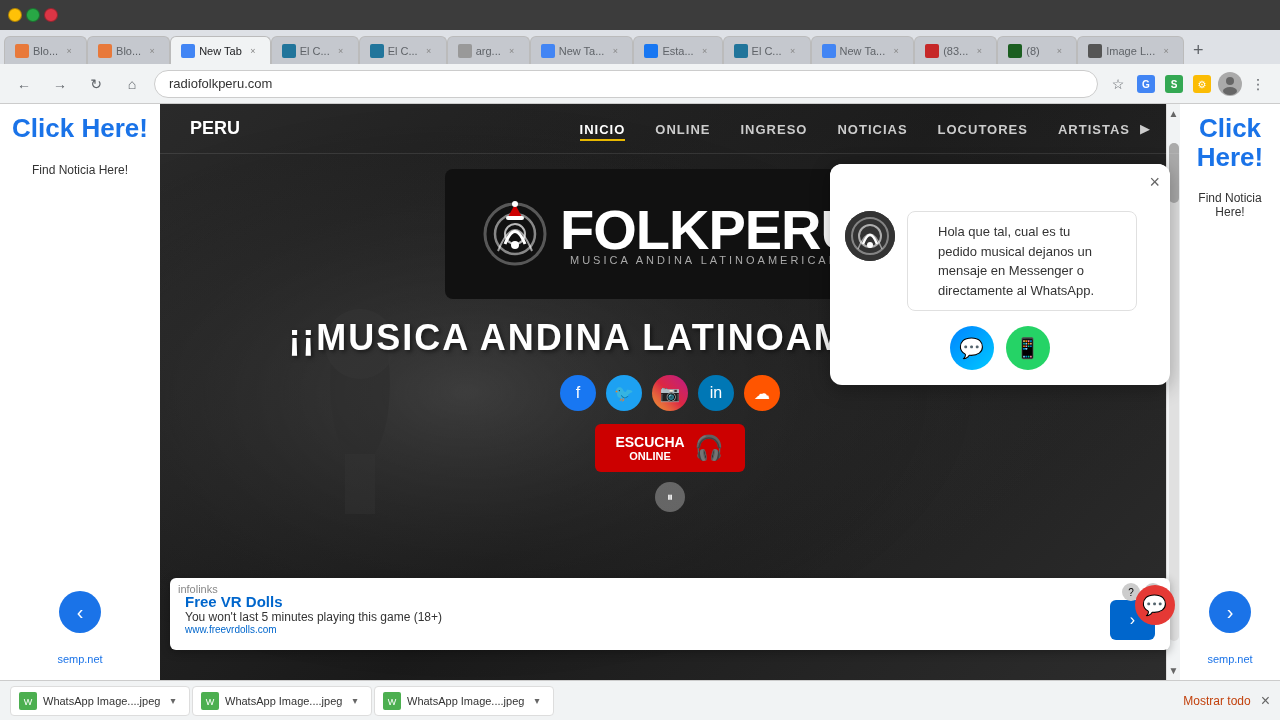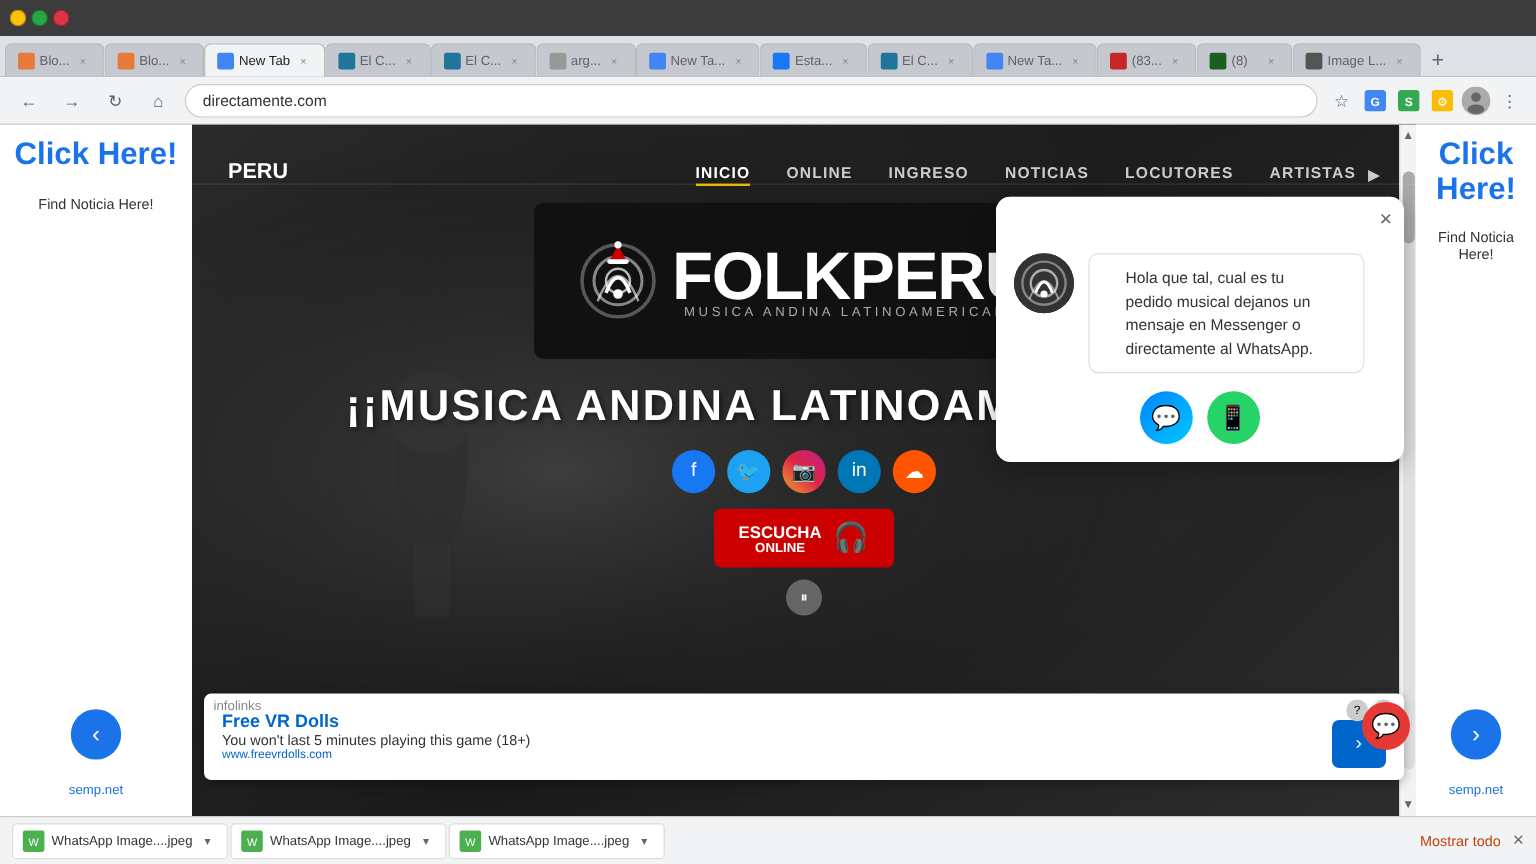--- a/index.html
+++ b/index.html
@@ -220,21 +220,21 @@
       top: 0; left: 0; right: 0; bottom: 0;
       background: radial-gradient(ellipse at 30% 50%, rgba(60,60,60,0.5) 0%, transparent 60%),
                   radial-gradient(ellipse at 70% 30%, rgba(40,40,40,0.4) 0%, transparent 50%);
     }
 
     
     .site-nav {
       position: relative;
       z-index: 10;
       display: flex;
-      align-items: flex-end;
+      align-items: center;
       padding: 0 30px;
       height: 50px;
       border-bottom: 1px solid rgba(255,255,255,0.1);
     }
     .site-logo-small {
       font-size: 18px;
       font-weight: bold;
       color: white;
       margin-right: auto;
     }
@@ -689,21 +689,21 @@
   </div>
   <div class="new-tab-btn">+</div>
 </div>
 
 <div class="address-bar">
   <div class="nav-btn">←</div>
   <div class="nav-btn">→</div>
   <div class="nav-btn">↻</div>
   <div class="nav-btn">⌂</div>
   <div class="url-bar">
-    <span>directamente.com</span>
+    <span>radiofolkperu.com</span>
   </div>
   <div class="toolbar-icons">
     <div class="toolbar-icon">☆</div>
     <div class="toolbar-icon">
       <svg width="18" height="18" viewBox="0 0 18 18">
           <rect width="18" height="18" rx="3" fill="#4285f4"></rect>
           <text x="9" y="13" text-anchor="middle" fill="white" font-size="10" font-weight="bold">G</text>
         </svg>
     </div>
     <div class="toolbar-icon">

